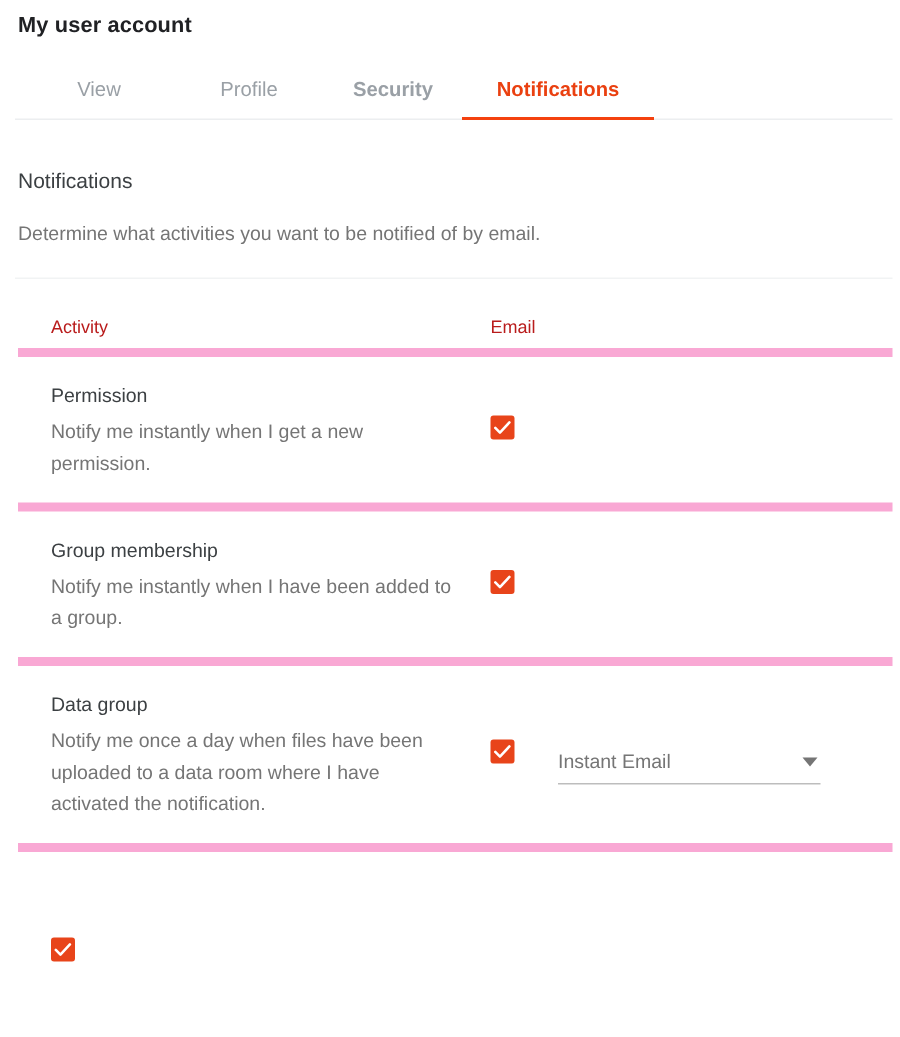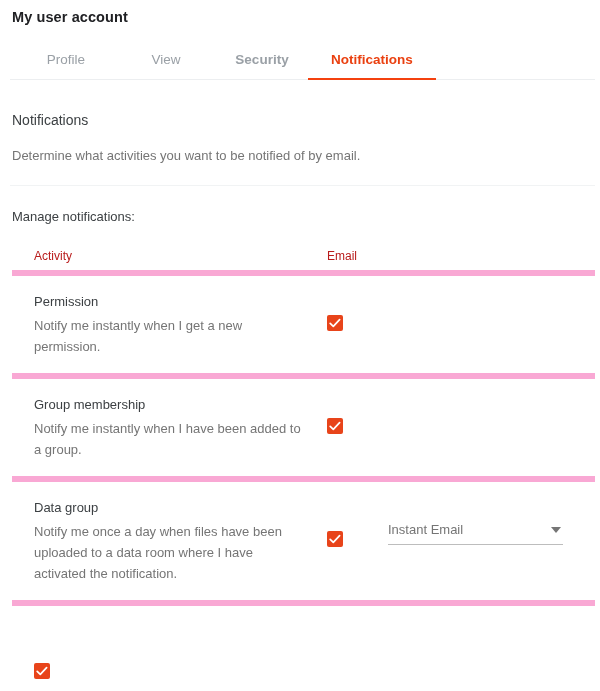--- a/index.html
+++ b/index.html
@@ -143,21 +143,21 @@
   }
   .cell-email {
     display: flex;
     align-items: flex-start;
     flex: 1;
   }
 
   
   .row-permission .cell-email { padding-top: 22px; }
   .row-group .cell-email { padding-top: 22px; }
-  .row-dataroom .cell-email { padding-top: 32px; }
+  .row-dataroom .cell-email { padding-top: 32px; flex-direction: column; }
   .row-file .cell-file-top { padding-top: 40px; }
 
   .checkbox {
     width: 16px;
     height: 16px;
     background: #e8441a;
     border-radius: 2px;
     position: relative;
     flex: 0 0 auto;
     cursor: pointer;
@@ -195,32 +195,31 @@
   }
 </style>
 </head>
 <body>
 
 <div class="page">
 
   <div class="page-title">My user account</div>
 
   <div class="tabbar">
+    <div class="tab w2">View</div>
     <div class="tab w1">Profile</div>
-    <div class="tab w2">View</div>
     <div class="tab w3">Security</div>
     <div class="tab w4 active">Notifications</div>
   </div>
 
   <div class="section-title">Notifications</div>
   <div class="section-desc">Determine what activities you want to be notified of by email.</div>
 
   <div class="hr-soft"></div>
 
-  <div class="manage-title">Manage notifications:</div>
 
   <div class="table">
 
     <div class="thead">
       <div class="th activity">Activity</div>
       <div class="th email">Email</div>
     </div>
 
     <div class="row row-permission">
       <div class="cell-activity">

